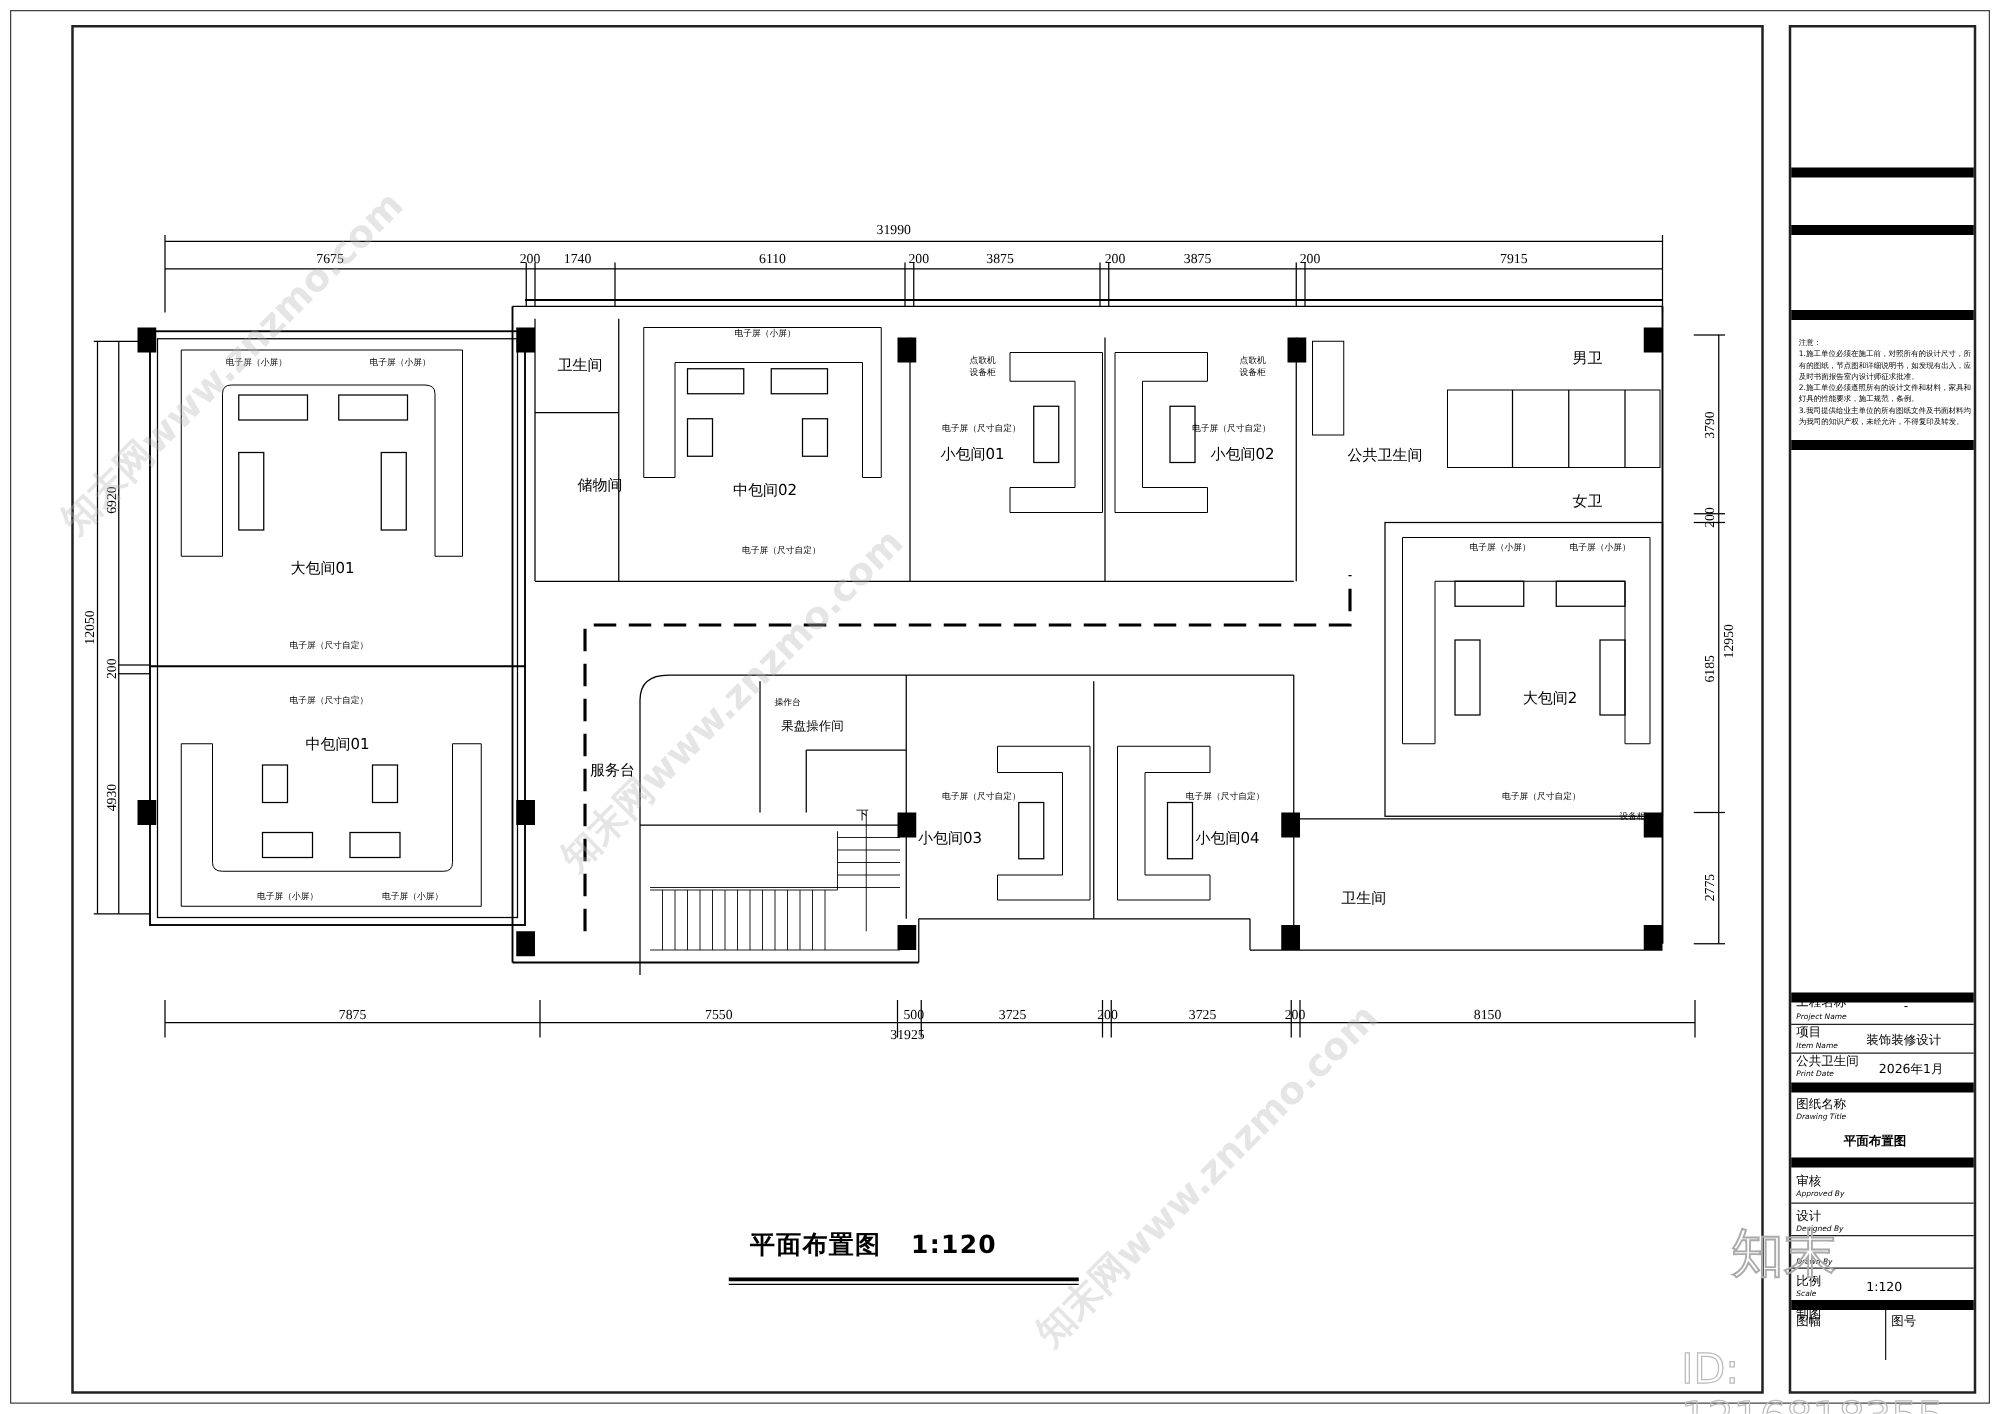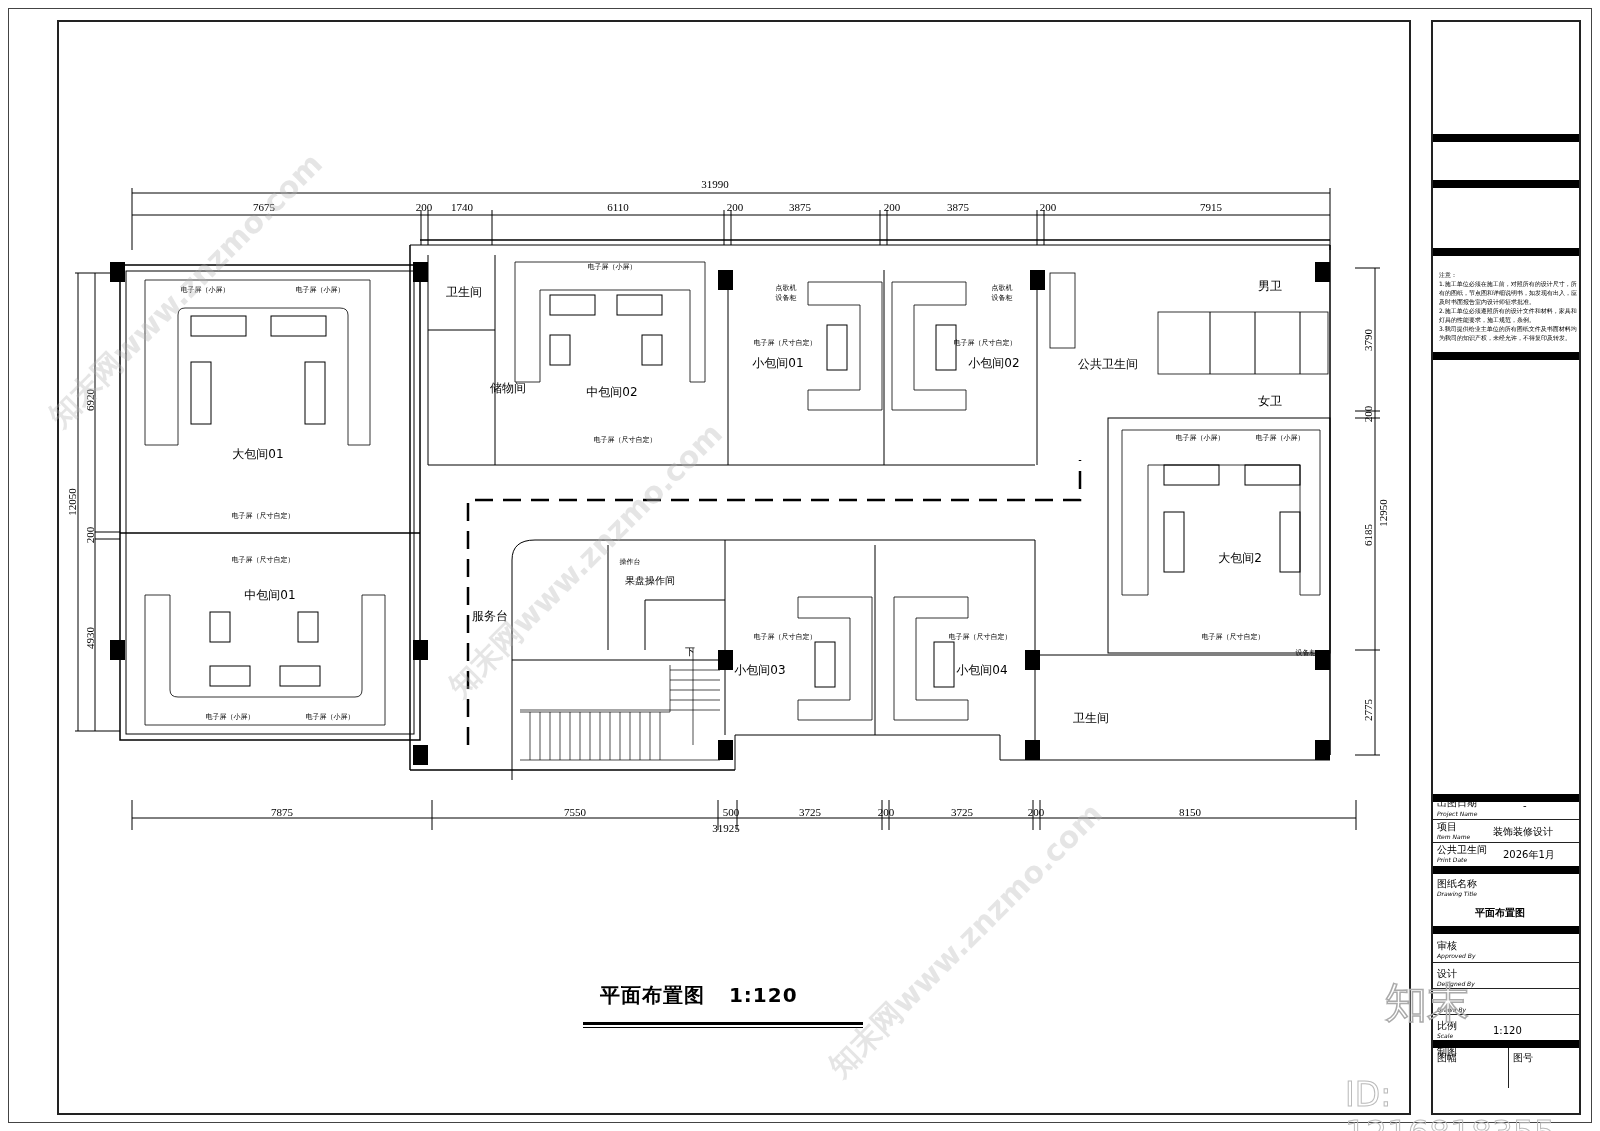--- a/index.html
+++ b/index.html
@@ -220,21 +220,21 @@
 <div class="dimv" style="left:90px;top:638px">4930</div>
 <div class="dimv" style="left:1383px;top:513px">12950</div>
 <div class="dimv" style="left:1368px;top:340px">3790</div>
 <div class="dimv" style="left:1368px;top:414px">200</div>
 <div class="dimv" style="left:1368px;top:535px">6185</div>
 <div class="dimv" style="left:1368px;top:710px">2775</div>
 
 <div class="room" style="left:258px;top:446px">大包间01</div>
 <div class="room" style="left:270px;top:587px">中包间01</div>
 <div class="room" style="left:612px;top:384px">中包间02</div>
-<div class="room" style="left:508px;top:380px">储物间</div>
+<div class="room" style="left:480px;top:380px">储物间</div>
 <div class="room" style="left:464px;top:284px">卫生间</div>
 <div class="room" style="left:778px;top:355px">小包间01</div>
 <div class="room" style="left:994px;top:355px">小包间02</div>
 <div class="room" style="left:760px;top:662px">小包间03</div>
 <div class="room" style="left:982px;top:662px">小包间04</div>
 <div class="room" style="left:1240px;top:550px">大包间2</div>
 <div class="room" style="left:1108px;top:356px">公共卫生间</div>
 <div class="room" style="left:1270px;top:278px">男卫</div>
 <div class="room" style="left:1270px;top:393px">女卫</div>
 <div class="room" style="left:1091px;top:710px">卫生间</div>
@@ -273,21 +273,21 @@
   <div class="bar" style="top:158px"></div>
   <div class="bar" style="top:226px"></div>
   <div class="notes" style="top:248px">
     <div>注意：</div>
     <div>1.施工单位必须在施工前，对照所有的设计尺寸，所有的图纸，节点图和详细说明书，如发现有出入，应及时书面报告室内设计师征求批准。</div>
     <div>2.施工单位必须遵照所有的设计文件和材料，家具和灯具的性能要求，施工规范，条例。</div>
     <div>3.我司提供给业主单位的所有图纸文件及书面材料均为我司的知识产权，未经允许，不得复印及转发。</div>
   </div>
   <div class="bar" style="top:330px"></div>
   <div class="bar" style="top:772px"></div>
-  <div class="lbl" style="top:775px">出图日期</div>
+  <div class="lbl" style="top:775px">工程名称</div>
   <div class="sub" style="top:788px">Project Name</div>
   <div class="val" style="left:90px;top:778px">-</div>
   <div class="row" style="top:797px"></div>
   <div class="lbl" style="top:799px">项目</div>
   <div class="sub" style="top:811px">Item Name</div>
   <div class="val" style="left:60px;top:803px">装饰装修设计</div>
   <div class="row" style="top:820px"></div>
   <div class="lbl" style="top:822px">公共卫生间</div>
   <div class="sub" style="top:834px">Print Date</div>
   <div class="val" style="left:70px;top:826px">2026年1月</div>

